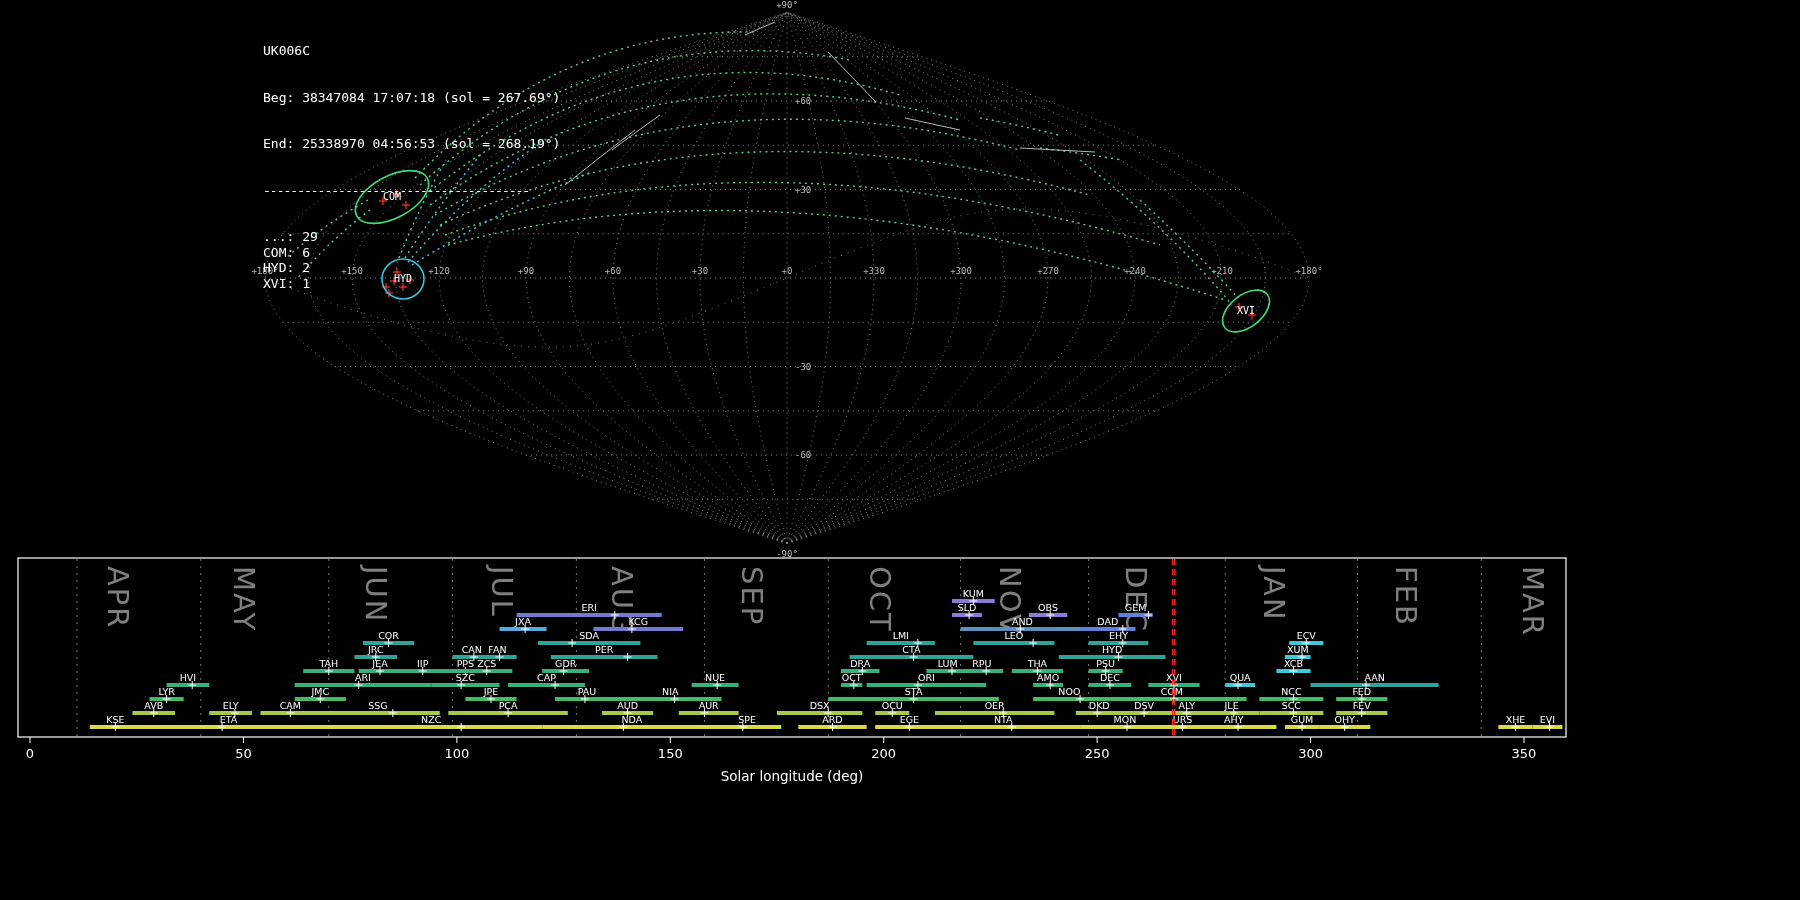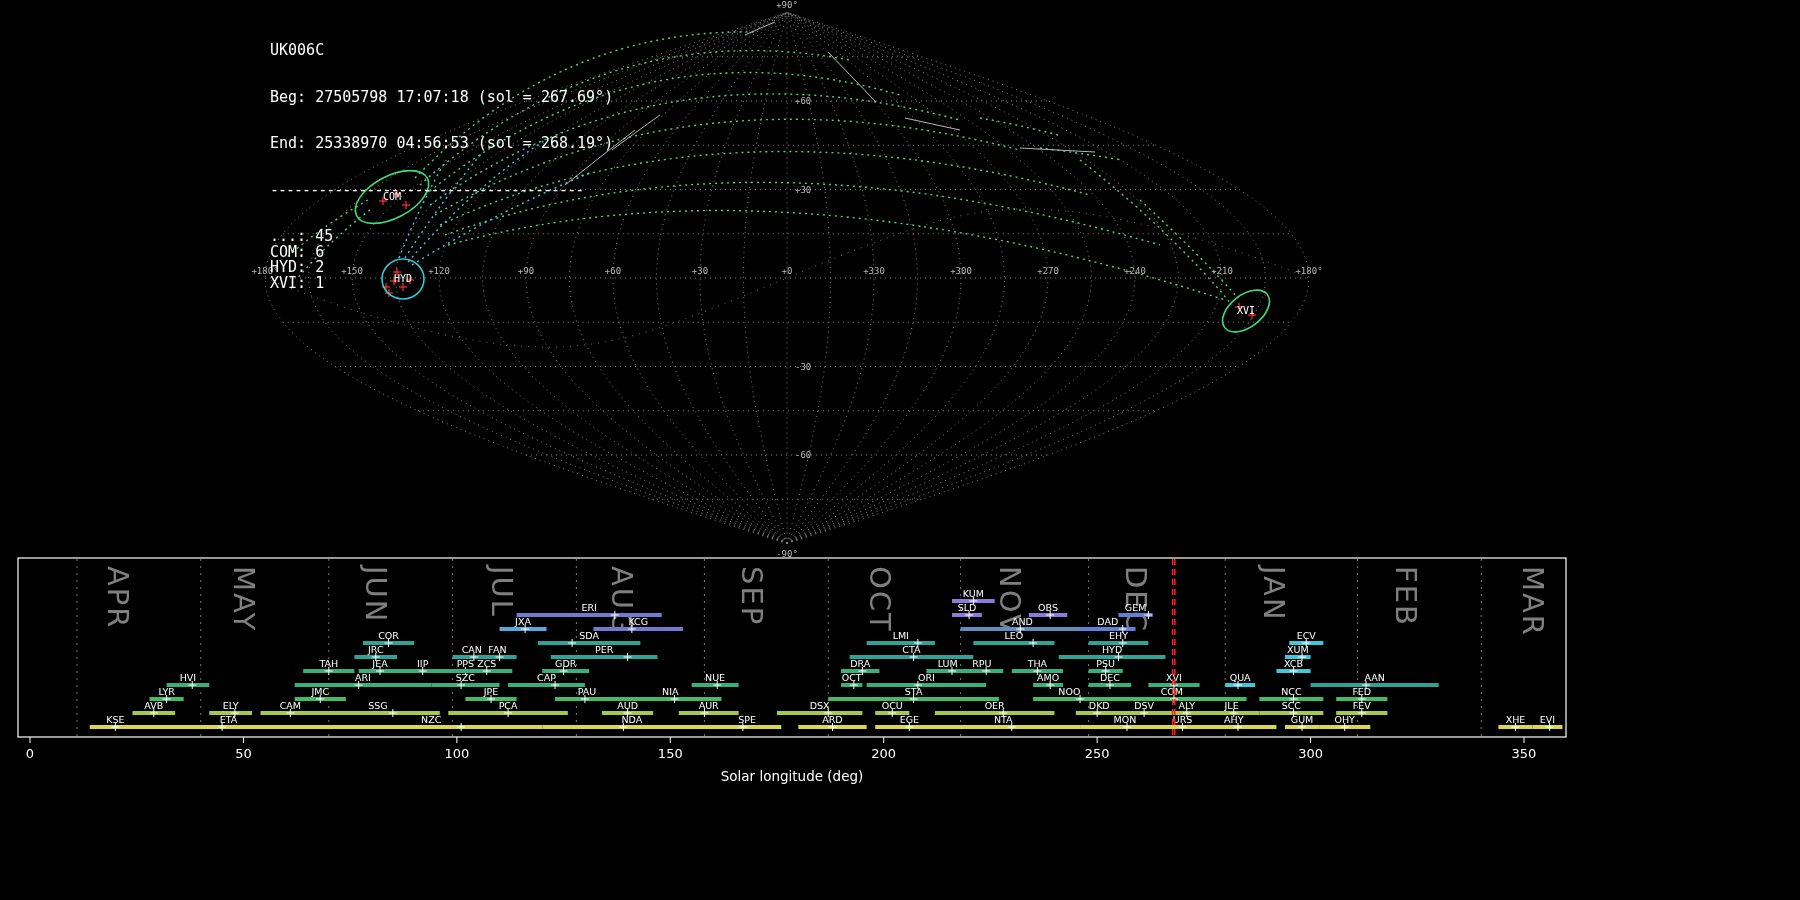--- a/index.html
+++ b/index.html
@@ -1,20 +1,20 @@
 <!DOCTYPE html>
 <html><head>
 <meta charset="utf-8">
 <style>
   html,body{margin:0;padding:0;background:#000;}
   body{width:1800px;height:900px;position:relative;overflow:hidden;font-family:"DejaVu Sans",sans-serif;}
   #plot{position:absolute;left:0;top:0;}
   .info{
-    position:absolute;left:270px;top:12px;color:#fff;
-    font-family:"DejaVu Sans Mono",monospace;font-size:15px;line-height:15.5px;
+    position:absolute;left:263px;top:12px;color:#fff;
+    font-family:"DejaVu Sans Mono",monospace;font-size:13px;line-height:15.5px;
     white-space:pre;z-index:5;
   }
   .info .sep{letter-spacing:-1px;}
 </style>
 </head>
 <body>
 
 <svg id="plot" width="1800" height="900" viewBox="0 0 1800 900">
     <g stroke="#9a9a9a" stroke-dasharray="1 4" fill="none" stroke-width="1" opacity="0.85">
       <line x1="651.8964584564842" y1="499.25" x2="922.1035415435158" y2="499.25"></line>
@@ -531,17 +531,17 @@
       <line x1="1310.5710000000001" y1="737" x2="1310.5710000000001" y2="743" stroke="#fff"></line>
       <text x="1310.5710000000001" y="758">300</text>
       <line x1="1523.9995000000001" y1="737" x2="1523.9995000000001" y2="743" stroke="#fff"></line>
       <text x="1523.9995000000001" y="758">350</text>
       <text x="792" y="781" font-size="13.5">Solar longitude (deg)</text>
     </g>
   </svg>
 
 <div class="info">
   <div>UK006C</div>
-  <div>Beg: 27505798 17:07:18 (sol = 267.69°)</div>
+  <div>Beg: 38347084 17:07:18 (sol = 267.69°)</div>
   <div>End: 25338970 04:56:53 (sol = 268.19°)</div>
   <div class="sep">---------------------------------------</div>
-  <div id="shower-counts"><div>...: 45</div><div>COM: 6</div><div>HYD: 2</div><div>XVI: 1</div></div>
+  <div id="shower-counts"><div>...: 29</div><div>COM: 6</div><div>HYD: 2</div><div>XVI: 1</div></div>
 </div>
 
 </body></html>

